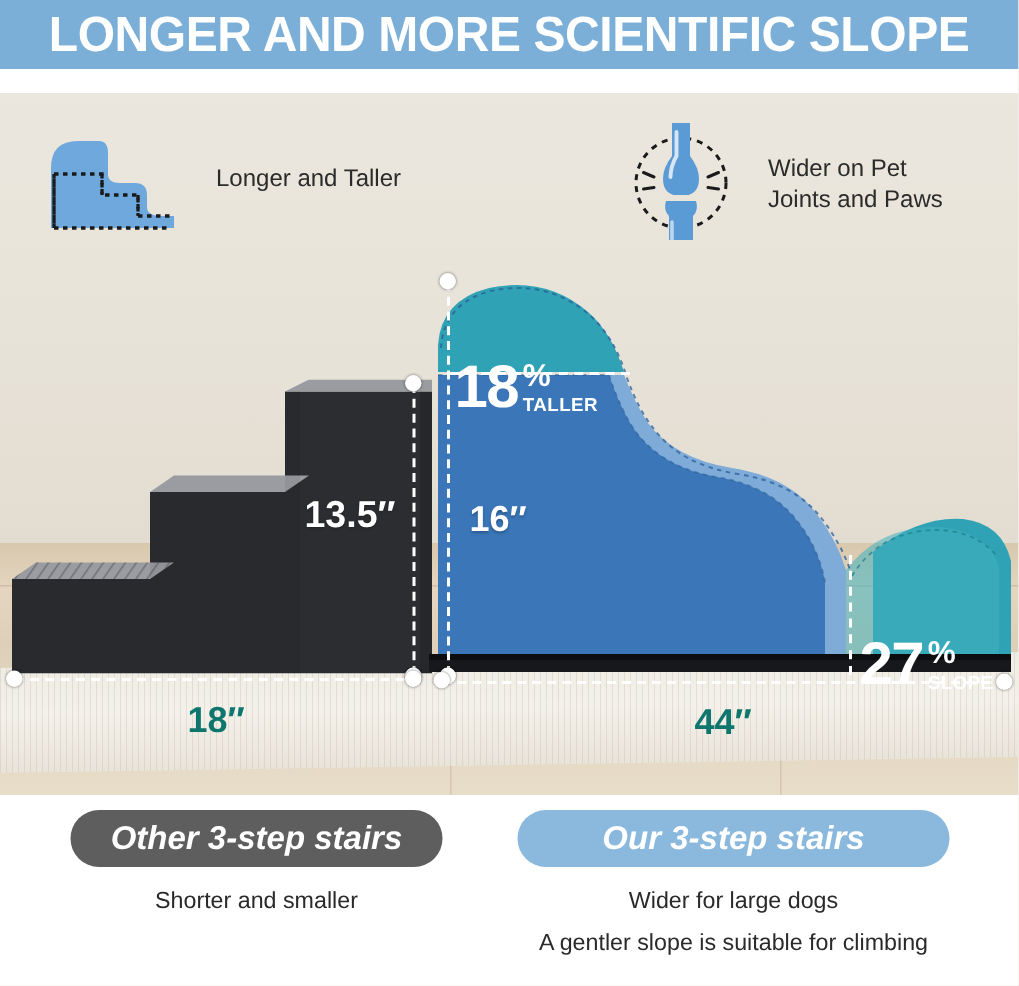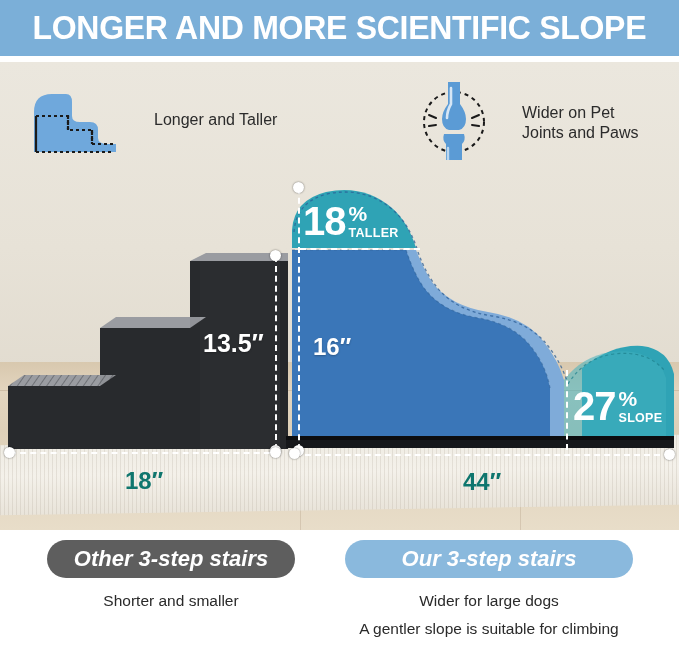--- a/index.html
+++ b/index.html
@@ -6,21 +6,21 @@
   html,body { width:679px; height:657px; }
   body {
     font-family:"Liberation Sans", sans-serif;
     background:#ffffff;
     overflow:hidden;
     position:relative;
   }
 
   
   .header {
-    position:absolute; left:0; top:0; width:679px; height:56px;
+    position:absolute; left:0; top:0; width:679px; height:46px;
     background:#7bafd8;
     display:flex; align-items:center; justify-content:center;
   }
   .header-title {
     color:#ffffff;
     font-size:33px;
     font-weight:bold;
     letter-spacing:-0.3px;
     white-space:nowrap;
     transform:scaleX(0.97);
@@ -61,21 +61,21 @@
       rgba(255,255,255,0) 1px, rgba(255,255,255,0) 4px);
   }
 
   
   .features { position:absolute; left:0; top:0; width:679px; height:110px; }
   .feature { position:absolute; display:flex; align-items:center; }
   .feature-a { left:28px; top:20px; }
   .feature-b { left:418px; top:20px; }
   .feat-label {
     color:#2b2b2b; font-size:16px; font-weight:500; line-height:1.28;
-    margin-left:32px; white-space:nowrap;
+    margin-left:22px; white-space:nowrap;
   }
 
   
   .dark-stairs { position:absolute; left:0px; top:191px; width:292px; height:196px; }
 
   
   .blue-ramp { position:absolute; left:282px; top:116px; width:397px; height:272px; }
 
   
   .meas-dot {
@@ -90,21 +90,21 @@
   }
   .label-white {
     position:absolute; color:#ffffff; font-weight:bold;
     text-shadow:0 1px 2px rgba(0,0,0,0.25);
   }
   .label-dark {
     position:absolute; color:#0f766e; font-weight:bold;
   }
 
   
-  .pct-badge { position:absolute; display:flex; align-items:flex-end; color:#fff; }
+  .pct-badge { position:absolute; display:flex; align-items:flex-end; color:#fff;margin-top:37px; }
   .pct-num { font-size:40px; font-weight:bold; line-height:0.92; letter-spacing:-1px; }
   .pct-right { display:flex; flex-direction:column; margin-left:3px; margin-top:2px; }
   .pct-sym { font-size:21px; font-weight:bold; line-height:0.9; }
   .pct-word { font-size:12.5px; font-weight:bold; letter-spacing:0.3px; margin-top:2px; }
 
   
   .compare { position:absolute; left:0; top:530px; width:679px; height:163px; background:#fff; }
   .pill {
     position:absolute; display:flex; align-items:center; justify-content:center;
     border-radius:22px; height:38px;

